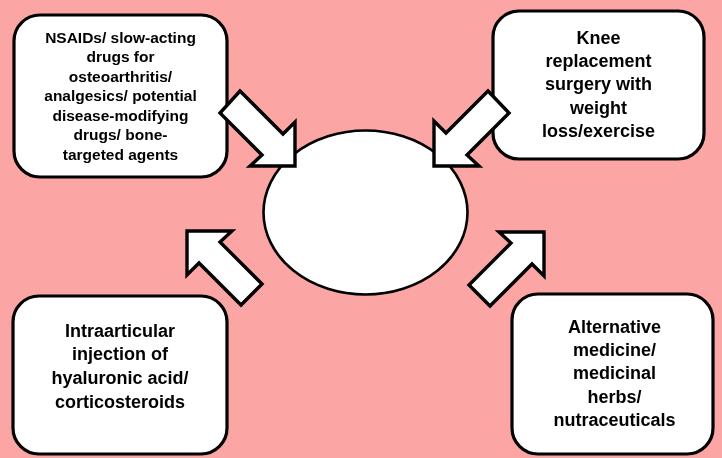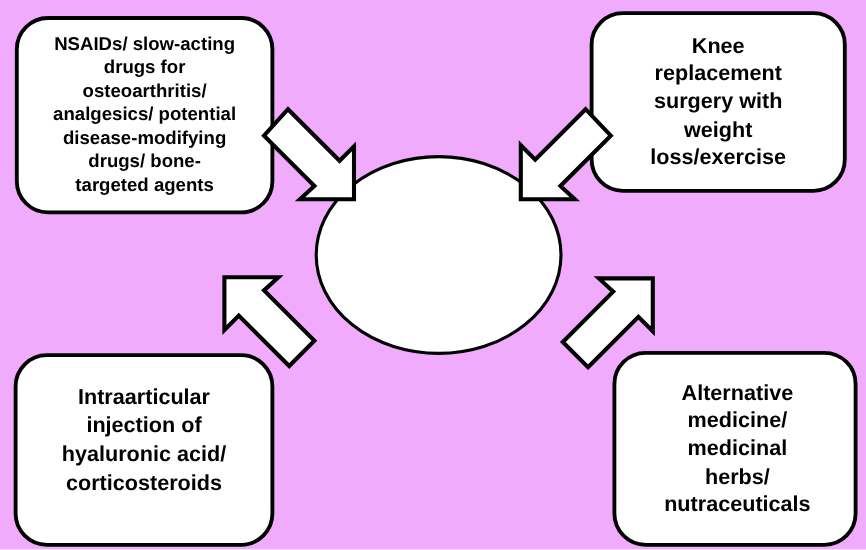--- a/index.html
+++ b/index.html
@@ -10,21 +10,21 @@
   body {
     width: 722px;
     height: 458px;
     font-family: "Liberation Sans", sans-serif;
     overflow: hidden;
   }
   #diagram-root {
     position: relative;
     width: 722px;
     height: 458px;
-    background: #f0abfc;
+    background: #fca5a5;
   }
   svg.diagram-canvas {
     position: absolute;
     top: 0;
     left: 0;
     width: 722px;
     height: 458px;
     display: block;
   }
   .node-shape {

